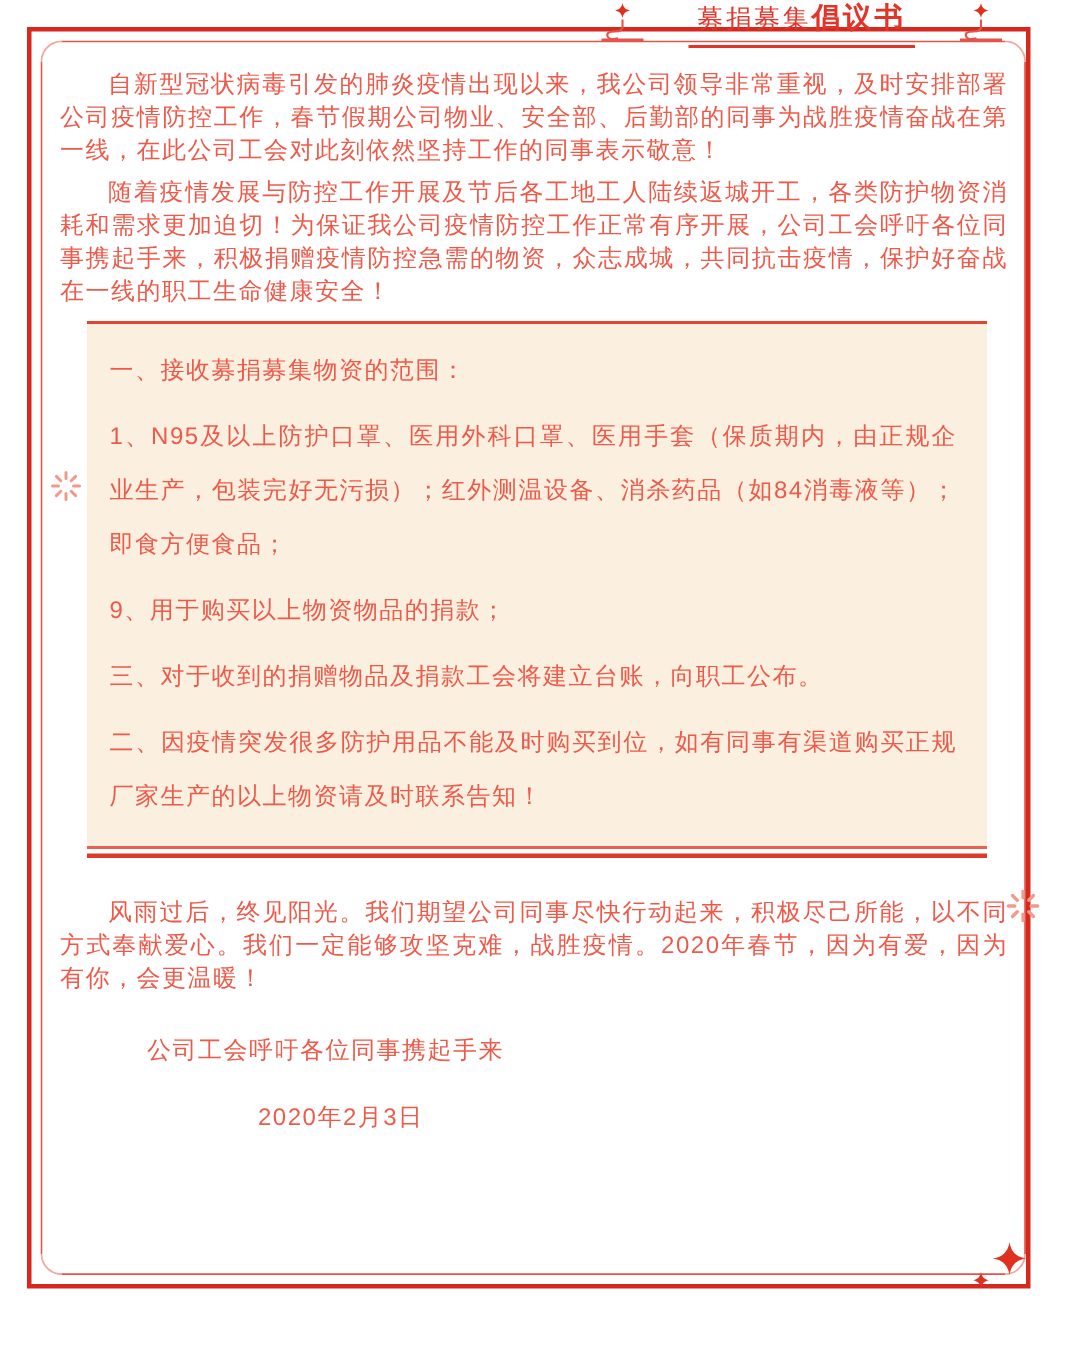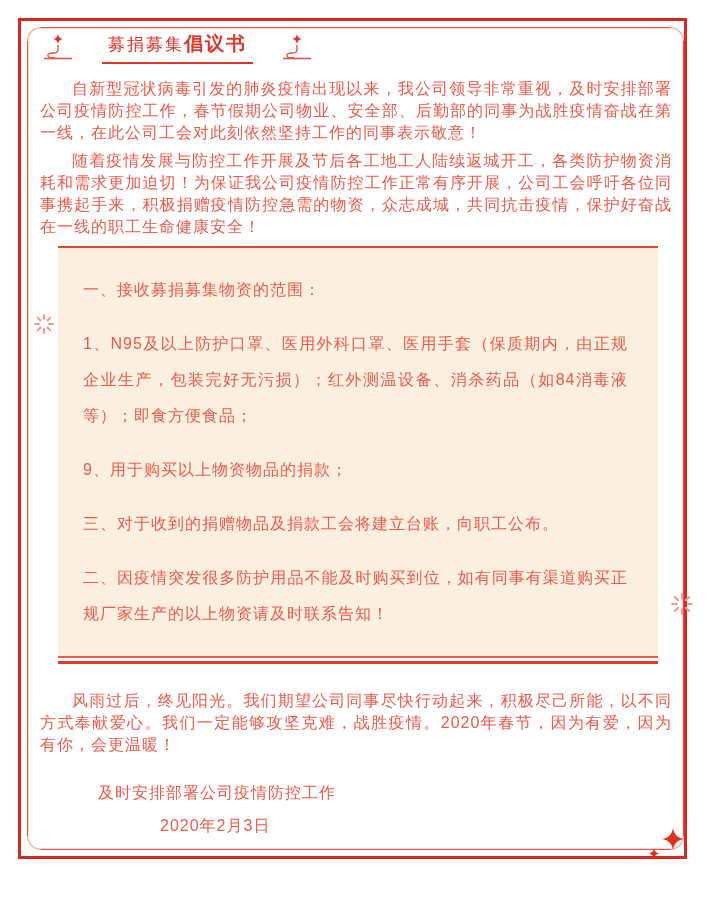--- a/index.html
+++ b/index.html
@@ -17,46 +17,46 @@
   }
   
   .inner-frame{
     position:absolute;left:27px;top:27px;pointer-events:none;
   }
   .content{
     position:absolute;left:40px;top:0;width:632px;
     color:#ee5a4a;font-size:16px;letter-spacing:1px;
   }
   .title-row{
-    margin-top:32px;height:30px;
-    display:flex;align-items:center;justify-content:flex-start;gap:26px;
+    height:30px;
+    display:flex;align-items:center;justify-content:flex-end;gap:26px;
   }
   .title-text{
     color:#e2352a;border-bottom:2px solid #e2352a;
     padding:0 6px 5px 6px;white-space:nowrap;
   }
   .title-normal{font-size:17px;font-weight:normal;letter-spacing:2px;}
   .title-bold{font-size:19px;font-weight:bold;letter-spacing:2px;}
   .para{
     margin:0;text-indent:2em;line-height:22px;text-align:justify;
   }
   .para.first{margin-top:16px;}
   .para.second{margin-top:6px;}
   .box-section{margin-top:8px;margin-left:18px;width:600px;position:relative;}
   .notice-box{
     background:#fbf0e0;border-top:2px solid #e0462f;
     padding:6px 12px 6px 7px;box-sizing:border-box;
   }
-  .notice-box p{margin:18px;line-height:36px;text-align:justify;}
+  .notice-box p{margin:8px;line-height:36px;text-align:justify;}
   .double-line{
     height:3px;border-top:2px solid #e8604f;border-bottom:3px solid #dd3a28;
   }
   .para.closing{margin-top:26px;}
   .signature{margin:0;margin-top:20px;padding-left:58px;line-height:33px;}
-  .date{margin:0;padding-left:120px;line-height:33px;}
+  .date{margin:12px;padding-left:120px;line-height:33px;}
   .deco{position:absolute;pointer-events:none;}
   .burst-left{left:33px;top:313px;}
   .burst-right{left:670px;top:592px;}
   .corner-sparkles{left:640px;top:826px;}
 </style>
 </head>
 <body>
 
 <div class="page">
 
@@ -103,21 +103,21 @@
         <p>1、N95及以上防护口罩、医用外科口罩、医用手套（保质期内，由正规企业生产，包装完好无污损）；红外测温设备、消杀药品（如84消毒液等）；即食方便食品；</p>
         <p>9、用于购买以上物资物品的捐款；</p>
         <p>三、对于收到的捐赠物品及捐款工会将建立台账，向职工公布。</p>
         <p>二、因疫情突发很多防护用品不能及时购买到位，如有同事有渠道购买正规厂家生产的以上物资请及时联系告知！</p>
       </div>
       <div class="double-line"></div>
     </div>
 
     <p class="para closing">风雨过后，终见阳光。我们期望公司同事尽快行动起来，积极尽己所能，以不同方式奉献爱心。我们一定能够攻坚克难，战胜疫情。2020年春节，因为有爱，因为有你，会更温暖！</p>
 
-    <p class="signature">及时安排部署公司疫情防控工作</p>
+    <p class="signature">公司工会呼吁各位同事携起手来</p>
     <p class="date">2020年2月3日</p>
   </div>
 
   <svg class="deco burst-left" width="22" height="22" viewBox="0 0 22 22">
     <g stroke="#f0998c" stroke-width="2" stroke-linecap="round">
       <line x1="11" y1="2" x2="11" y2="6"></line>
       <line x1="17.4" y1="4.6" x2="14.5" y2="7.5"></line>
       <line x1="20" y1="11" x2="16" y2="11"></line>
       <line x1="17.4" y1="17.4" x2="14.5" y2="14.5"></line>
       <line x1="11" y1="20" x2="11" y2="16"></line>

